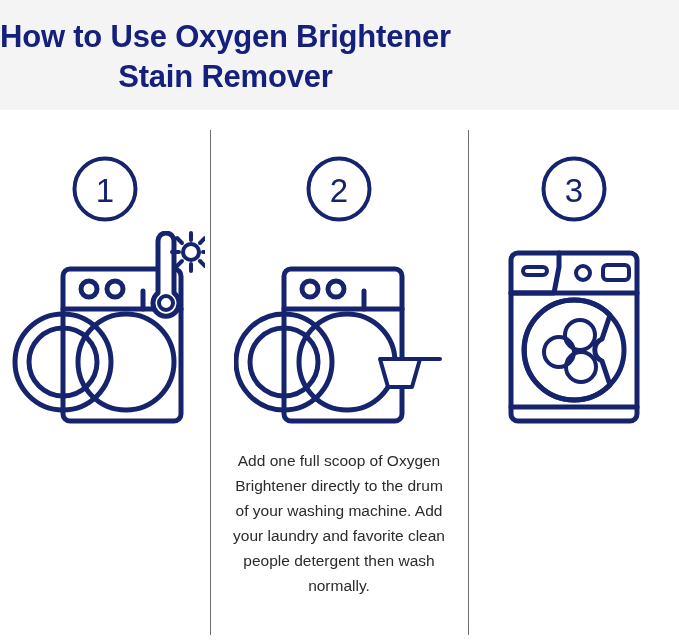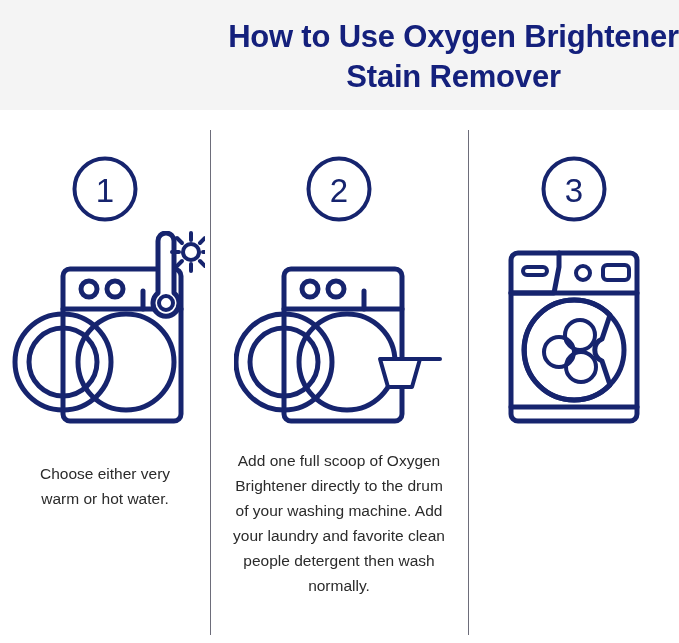--- a/index.html
+++ b/index.html
@@ -25,21 +25,21 @@
   
   .header-band {
     position: absolute;
     left: 0;
     top: 0;
     width: 679px;
     height: 110px;
     background: #f4f4f4;
     display: flex;
     flex-direction: column;
-    align-items: flex-end;
+    align-items: flex-start;
     justify-content: center;
     box-sizing: border-box;
     padding-top: 3px;
   }
   .header-title {
     color: #14207c;
     font-family: "Liberation Sans", sans-serif;
     font-size: 31px;
     line-height: 40px;
     font-weight: bold;
@@ -159,22 +159,20 @@
           <line x1="186" y1="33" x2="186" y2="40"></line>
           <line x1="167" y1="21" x2="174" y2="21"></line>
           <line x1="198" y1="21" x2="205" y2="21"></line>
           <line x1="172" y1="7" x2="177" y2="12"></line>
           <line x1="195" y1="30" x2="200" y2="35"></line>
           <line x1="172" y1="35" x2="177" y2="30"></line>
           <line x1="195" y1="12" x2="200" y2="7"></line>
         </g>
       </svg>
 
-      <p class="caption caption-1">Choose either very
-warm or hot water.</p>
     </div>
 
     <div class="panel panel-2">
 
       <svg class="step-badge" viewBox="0 0 68 68">
         <circle cx="34" cy="34" r="30.5" fill="none" stroke="#16246e" stroke-width="4"></circle>
         <text x="34" y="47" text-anchor="middle" font-family="Liberation Sans, sans-serif" font-size="33" fill="#16246e">2</text>
       </svg>
 
       <svg class="art-2 step-art" viewBox="0 0 210 200">

